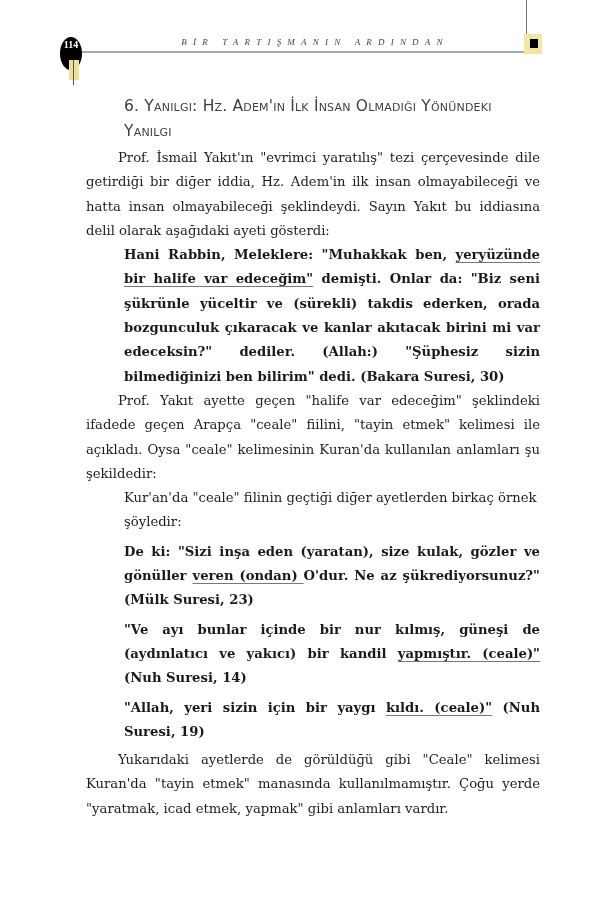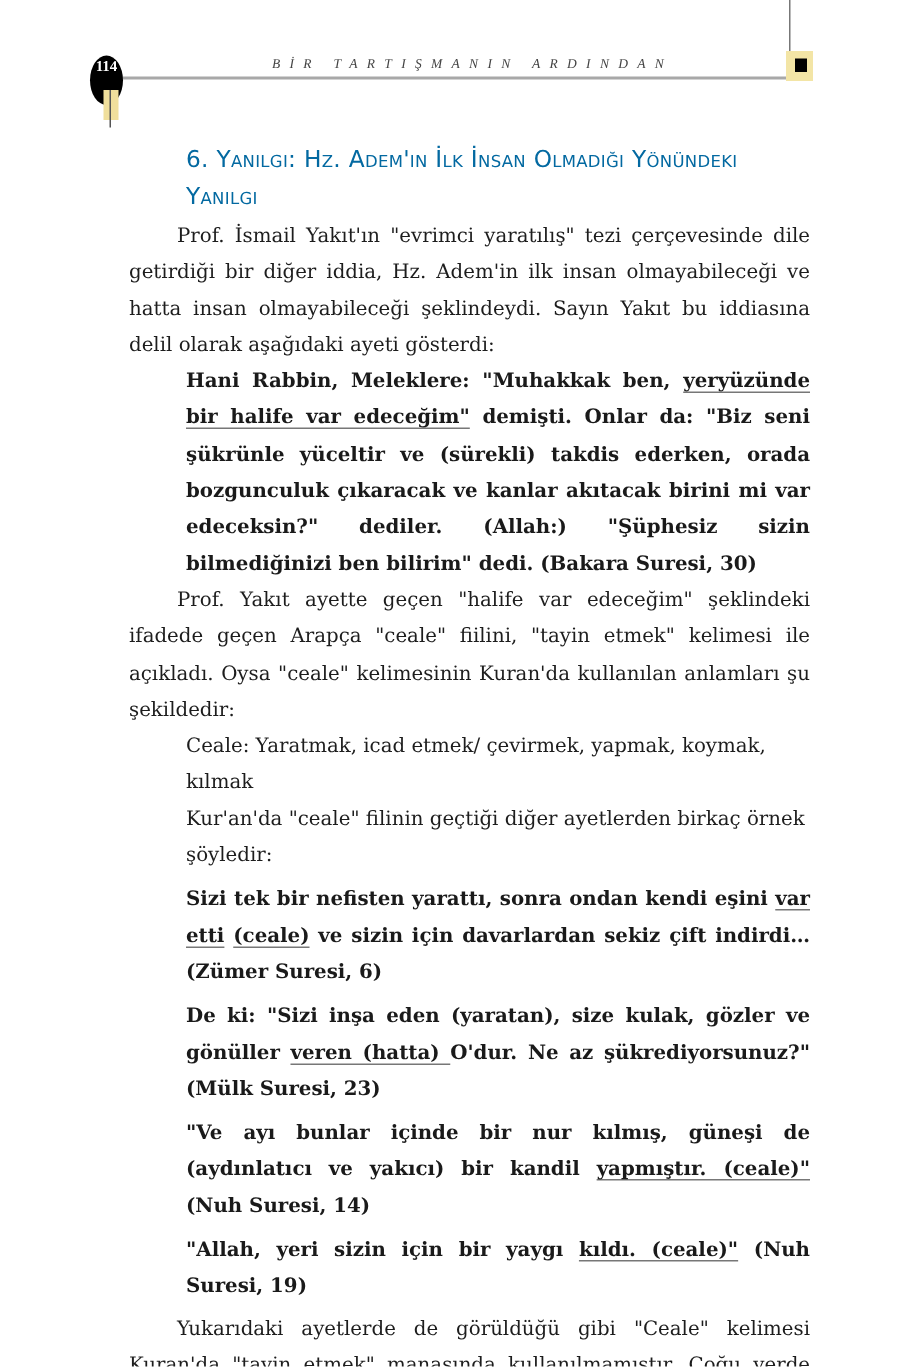--- a/index.html
+++ b/index.html
@@ -100,21 +100,21 @@
       top: 94px;
       width: 454px;
     }
     .section-title {
       margin: 0 0 0 38px;
       font-family: "DejaVu Sans", "Liberation Sans", sans-serif;
       font-variant: small-caps;
       font-weight: normal;
       font-size: 15.5px;
       line-height: 25px;
-      color: #0369a1;
+      color: #404040;
       letter-spacing: 0.2px;
     }
     .para {
       margin: 0;
       font-size: 13.2px;
       line-height: 24.3px;
       text-align: justify;
       text-indent: 32px;
       color: #1d1d1d;
     }
@@ -154,26 +154,24 @@
 
 <div class="content">
   <h2 class="section-title">6. Yanılgı: Hz. Adem'in İlk İnsan Olmadığı Yönündeki Yanılgı</h2>
 
   <p class="para first">Prof. İsmail Yakıt'ın "evrimci yaratılış" tezi çerçevesinde dile getirdiği bir diğer iddia, Hz. Adem'in ilk insan olmayabileceği ve hatta insan olmayabileceği şeklindeydi. Sayın Yakıt bu iddiasına delil olarak aşağıdaki ayeti gösterdi:</p>
 
   <p class="quote"><span>Hani Rabbin, Meleklere: "Muhakkak ben, </span><span class="u">yeryüzünde bir halife var edeceğim"</span><span> demişti. Onlar da: "Biz seni şükrünle yüceltir ve (sürekli) takdis ederken, orada bozgunculuk çıkaracak ve kanlar akıtacak birini mi var edeceksin?" dediler. (Allah:) "Şüphesiz sizin bilmediğinizi ben bilirim" dedi. (Bakara Suresi, 30)</span></p>
 
   <p class="para">Prof. Yakıt ayette geçen "halife var edeceğim" şeklindeki ifadede geçen Arapça "ceale" fiilini, "tayin etmek" kelimesi ile açıkladı. Oysa "ceale" kelimesinin Kuran'da kullanılan anlamları şu şekildedir:</p>
 
-  <p class="plain-indent">Ceale: Yaratmak, icad etmek/ çevirmek, yapmak, koymak, kılmak</p>
   <p class="plain-indent">Kur'an'da "ceale" filinin geçtiği diğer ayetlerden birkaç örnek şöyledir:</p>
 
-  <p class="quote gap"><span>Sizi tek bir nefisten yarattı, sonra ondan kendi eşini </span><span class="u">var etti</span><span> </span><span class="u">(ceale)</span><span> ve sizin için davarlardan sekiz çift indirdi… (Zümer Suresi, 6)</span></p>
 
-  <p class="quote gap"><span>De ki: "Sizi inşa eden (yaratan), size kulak, gözler ve gönüller </span><span class="u">veren (hatta) </span><span>O'dur. Ne az şükrediyorsunuz?" (Mülk Suresi, 23)</span></p>
+  <p class="quote gap"><span>De ki: "Sizi inşa eden (yaratan), size kulak, gözler ve gönüller </span><span class="u">veren (ondan) </span><span>O'dur. Ne az şükrediyorsunuz?" (Mülk Suresi, 23)</span></p>
 
   <p class="quote gap"><span>"Ve ayı bunlar içinde bir nur kılmış, güneşi de (aydınlatıcı ve yakıcı) bir kandil </span><span class="u">yapmıştır. (ceale)"</span><span> (Nuh Suresi, 14)</span></p>
 
   <p class="quote gap"><span>"Allah, yeri sizin için bir yaygı </span><span class="u">kıldı. (ceale)"</span><span> (Nuh Suresi, 19)</span></p>
 
   <p class="para" style="margin-top:4px">Yukarıdaki ayetlerde de görüldüğü gibi "Ceale" kelimesi Kuran'da "tayin etmek" manasında kullanılmamıştır. Çoğu yerde "yaratmak, icad etmek, yapmak" gibi anlamları vardır.</p>
 
 </div>
 
 </body></html>

